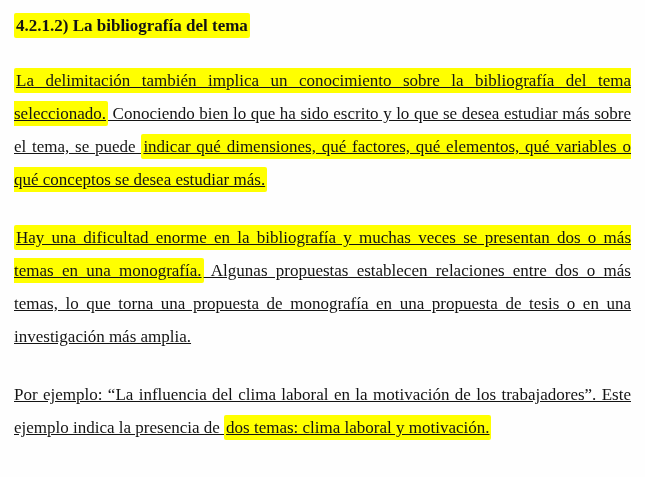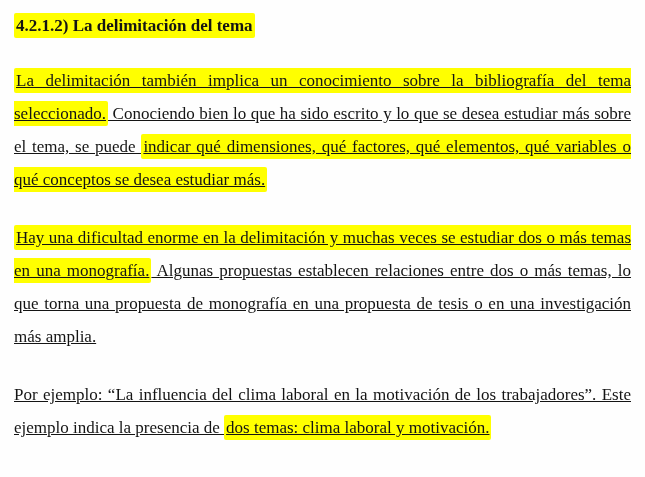--- a/index.html
+++ b/index.html
@@ -40,21 +40,21 @@
   }
   span.plain {
     background: transparent;
   }
 </style>
 </head>
 <body style="background: rgb(254, 254, 254);">
 
 <main class="page" style="color: rgb(20, 20, 20);">
 
-  <h1 class="heading"><mark class="hl">4.2.1.2) La delimitación del tema</mark></h1>
+  <h1 class="heading"><mark class="hl">4.2.1.2) La bibliografía del tema</mark></h1>
 
   <p class="para"><mark class="hl">La delimitación también implica un conocimiento sobre la bibliografía del tema seleccionado.</mark><span class="plain"> Conociendo bien lo que ha sido escrito y lo que se desea estudiar más sobre el tema, se puede </span><mark class="hl">indicar qué dimensiones, qué factores, qué elementos, qué variables o qué conceptos se desea estudiar más.</mark></p>
 
-  <p class="para"><mark class="hl">Hay una dificultad enorme en la delimitación y muchas veces se estudiar dos o más temas en una monografía.</mark><span class="plain"> Algunas propuestas establecen relaciones entre dos o más temas, lo que torna una propuesta de monografía en una propuesta de tesis o en una investigación más amplia.</span></p>
+  <p class="para"><mark class="hl">Hay una dificultad enorme en la bibliografía y muchas veces se presentan dos o más temas en una monografía.</mark><span class="plain"> Algunas propuestas establecen relaciones entre dos o más temas, lo que torna una propuesta de monografía en una propuesta de tesis o en una investigación más amplia.</span></p>
 
   <p class="para"><span class="plain">Por ejemplo: “La influencia del clima laboral en la motivación de los trabajadores”. Este ejemplo indica la presencia de </span><mark class="hl">dos temas: clima laboral y motivación.</mark></p>
 
 </main>
 
 </body></html>

